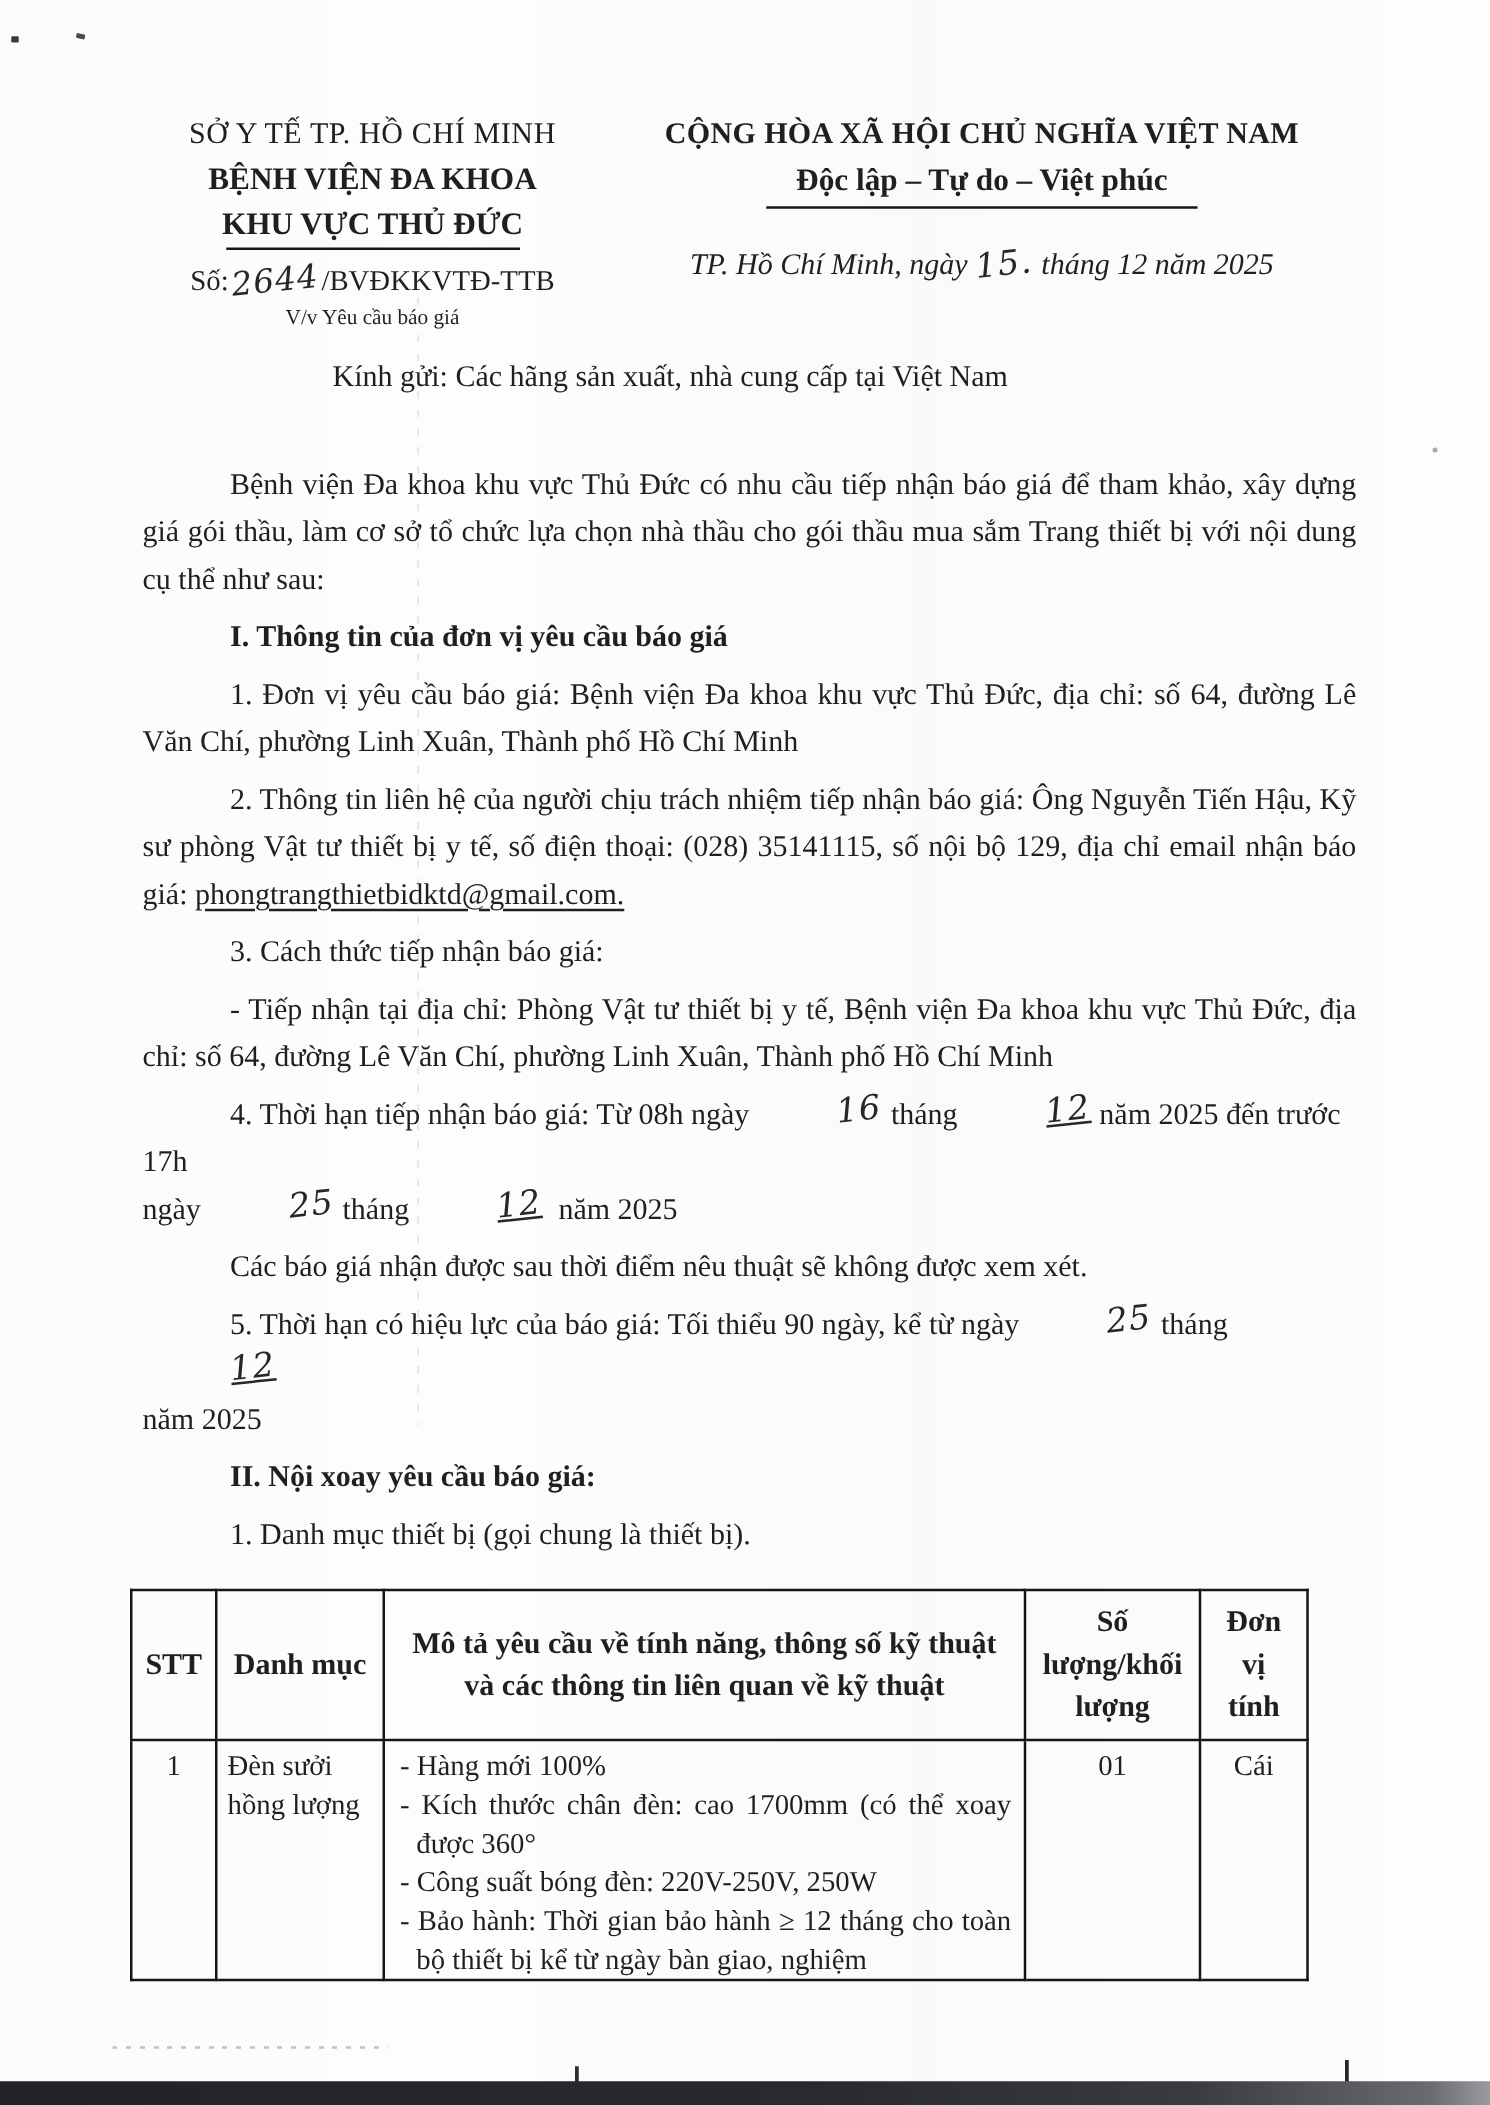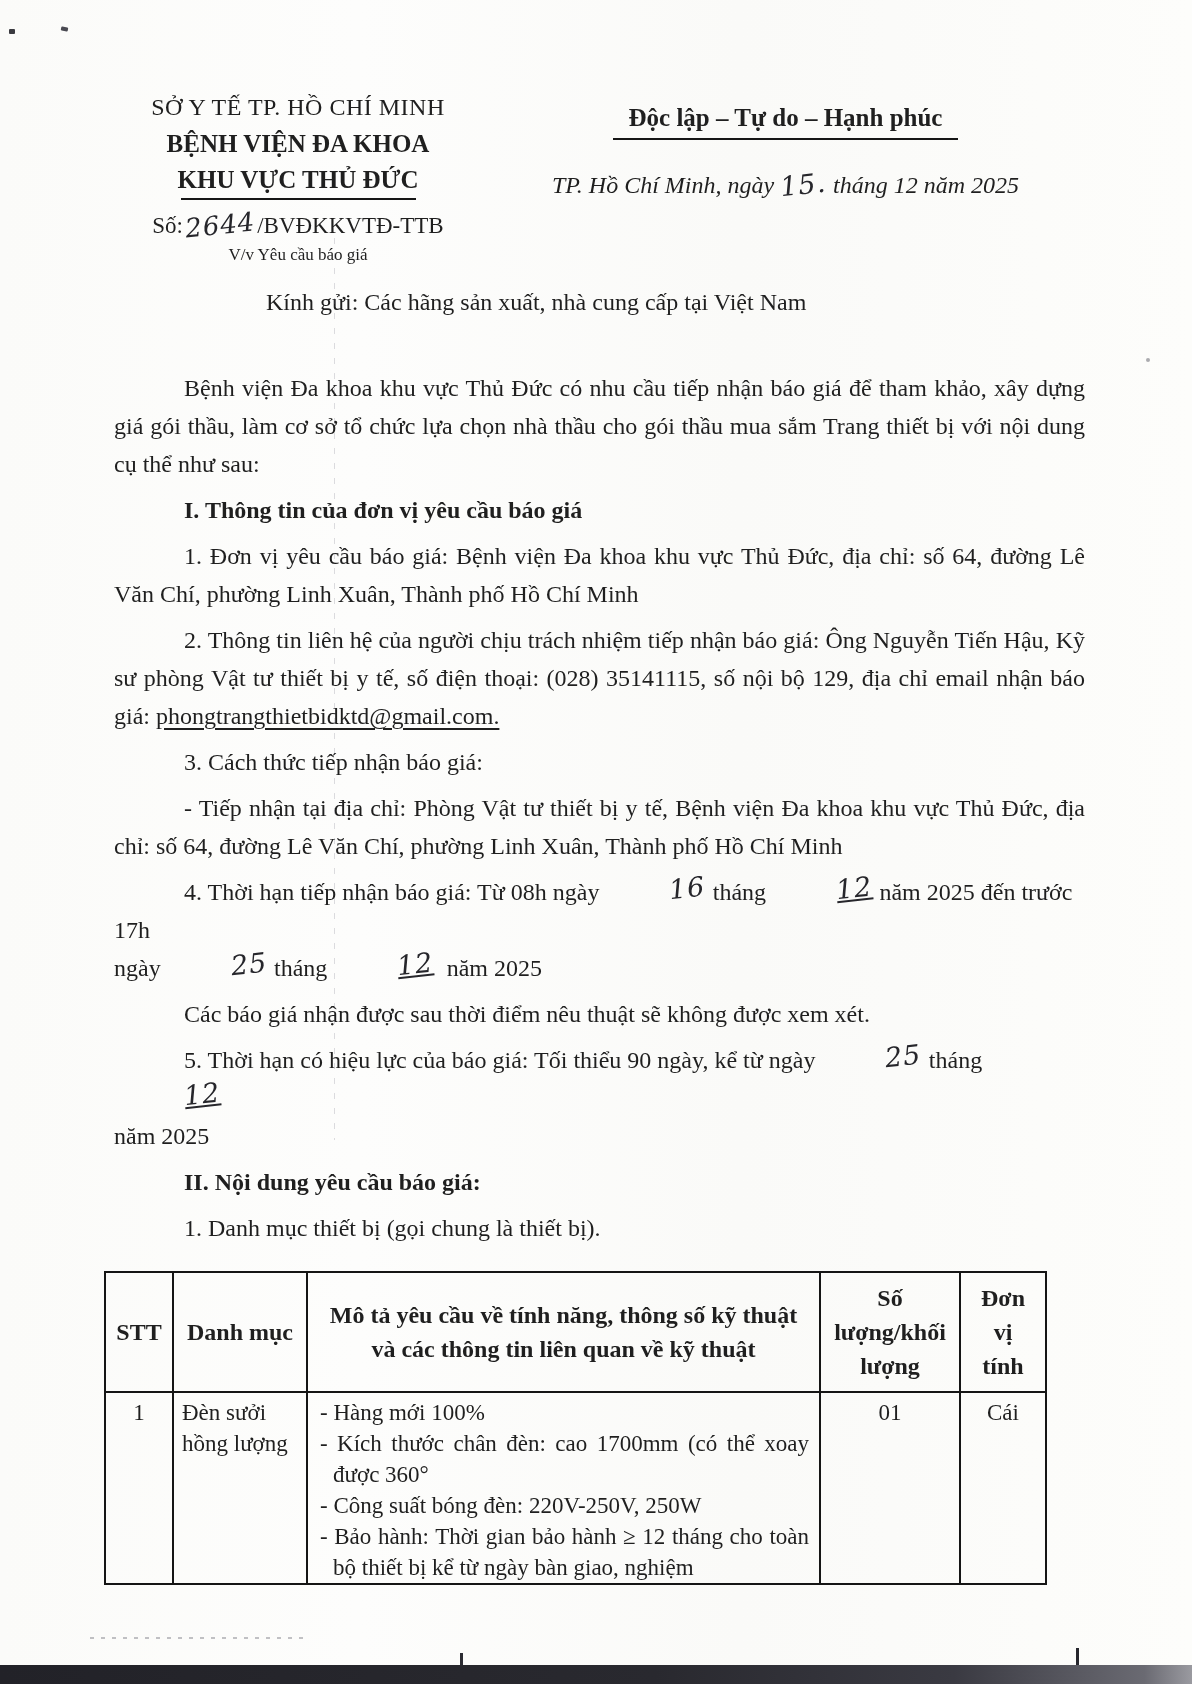--- a/index.html
+++ b/index.html
@@ -94,21 +94,22 @@
   <div class="hdr">
     <div class="hdr-left">
       <div class="org-line1">SỞ Y TẾ TP. HỒ CHÍ MINH</div>
       <div class="org-line2">BỆNH VIỆN ĐA KHOA</div>
       <div class="org-line3">KHU VỰC THỦ ĐỨC</div>
       <div class="org-underline"></div>
       <div class="doc-number"><span>Số:</span><span class="hand hand-no">2644</span><span>/BVĐKKVTĐ-TTB</span></div>
       <div class="doc-subject">V/v Yêu cầu báo giá</div>
     </div>
     <div class="hdr-right">
-      <div class="nat-line2">Độc lập – Tự do – Hạnh phúc</div>
+      <div class="nat-line1">CỘNG HÒA XÃ HỘI CHỦ NGHĨA VIỆT NAM</div>
+      <div class="nat-line2">Độc lập – Tự do – Việt phúc</div>
       <div class="nat-underline"></div>
       <div class="date-line"><span>TP. Hồ Chí Minh, ngày</span> <span class="hand">15.</span><span>tháng 12 năm 2025</span></div>
     </div>
   </div>
 
   <div class="doc-body">
     <p class="salutation">Kính gửi: Các hãng sản xuất, nhà cung cấp tại Việt Nam</p>
 
     <p class="para">Bệnh viện Đa khoa khu vực Thủ Đức có nhu cầu tiếp nhận báo giá để tham khảo, xây dựng giá gói thầu, làm cơ sở tổ chức lựa chọn nhà thầu cho gói thầu mua sắm Trang thiết bị với nội dung cụ thể như sau:</p>
 
@@ -121,21 +122,21 @@
     <p class="para">3. Cách thức tiếp nhận báo giá:</p>
 
     <p class="para">- Tiếp nhận tại địa chỉ: Phòng Vật tư thiết bị y tế, Bệnh viện Đa khoa khu vực Thủ Đức, địa chỉ: số 64, đường Lê Văn Chí, phường Linh Xuân, Thành phố Hồ Chí Minh</p>
 
     <p class="para-seg"><span>4. Thời hạn tiếp nhận báo giá: Từ 08h ngày</span><span class="hand">16</span><span>tháng</span><span class="hand hand-u">12</span><span>năm 2025 đến trước 17h</span><br><span>ngày</span><span class="hand">25</span><span>tháng</span><span class="hand hand-u">12</span> <span>năm 2025</span></p>
 
     <p class="para">Các báo giá nhận được sau thời điểm nêu thuật sẽ không được xem xét.</p>
 
     <p class="para-seg"><span>5. Thời hạn có hiệu lực của báo giá: Tối thiểu 90 ngày, kể từ ngày</span><span class="hand">25</span><span>tháng</span><span class="hand hand-u">12</span><br><span>năm 2025</span></p>
 
-    <p class="heading">II. Nội dung yêu cầu báo giá:</p>
+    <p class="heading">II. Nội xoay yêu cầu báo giá:</p>
 
     <p class="para">1. Danh mục thiết bị (gọi chung là thiết bị).</p>
 
     <table class="spec-table">
       <colgroup>
         <col class="c-stt">
           <col class="c-dm">
           <col class="c-mota">
           <col class="c-sl">
           <col class="c-dv">

